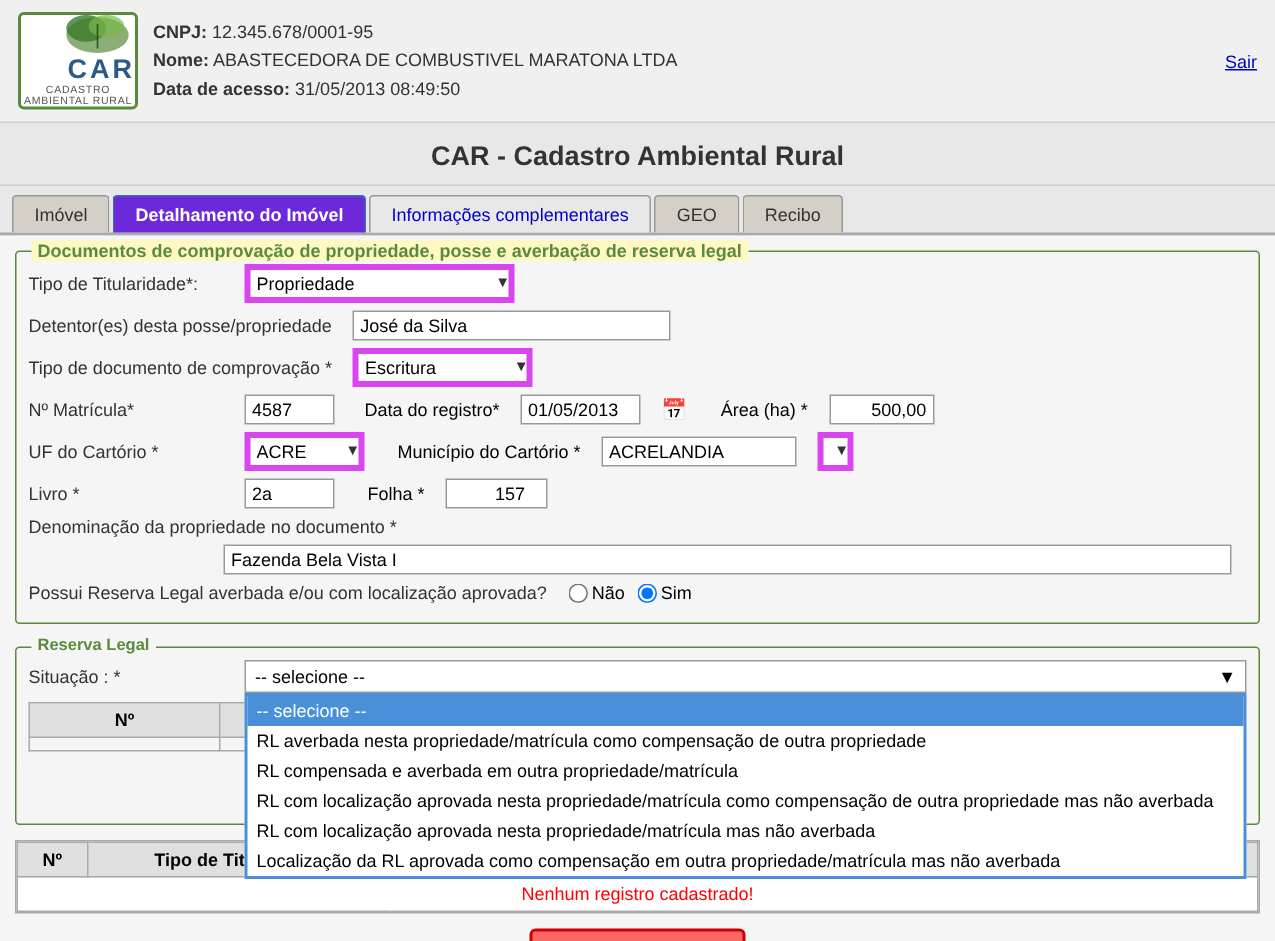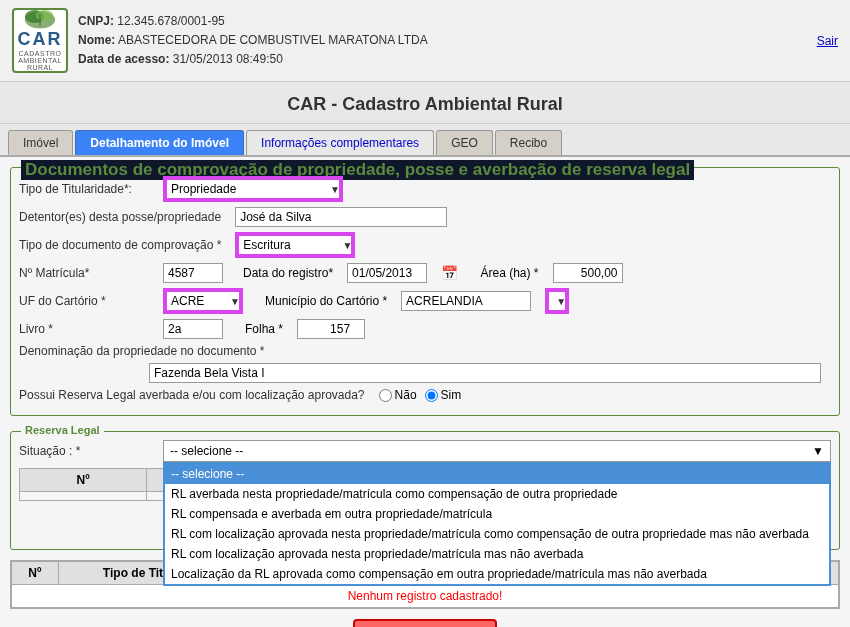--- a/index.html
+++ b/index.html
@@ -1,38 +1,38 @@
 <!DOCTYPE html>
 <html><head>
   <meta charset="utf-8">
   <style>
     * { box-sizing: border-box; margin: 0; padding: 0; }
     body { font-family: Arial, Helvetica, sans-serif; font-size: 12px; background: #d4d0c8; }
 
     .header { background: #f0f0f0; border-bottom: 1px solid #ccc; padding: 8px 12px; display: flex; align-items: center; justify-content: space-between; }
     .header-logo { display: flex; align-items: center; gap: 10px; }
-    .logo-box { width: 56px; height: 65px; border: 2px solid #5a8a3c; border-radius: 4px; display: flex; flex-direction: column; align-items: center; justify-content: center; background: white; }
+    .logo-box { width: 80px; height: 65px; border: 2px solid #5a8a3c; border-radius: 4px; display: flex; flex-direction: column; align-items: flex-end; justify-content: center; background: white; }
     .logo-leaf { width: 50px; height: 30px; }
     .logo-text { font-size: 18px; font-weight: bold; color: #2a5a8a; letter-spacing: 2px; }
     .logo-sub { font-size: 7px; color: #555; text-align: center; letter-spacing: 0.5px; }
     .header-info { font-size: 12px; color: #333; line-height: 1.6; }
     .header-info strong { font-weight: bold; }
     .header-sair { color: #0000cc; text-decoration: underline; cursor: pointer; font-size: 12px; }
 
     .page-title { text-align: center; font-size: 18px; font-weight: bold; color: #333; padding: 12px 0 8px; background: #e8e8e8; border-bottom: 1px solid #ccc; }
 
     .tabs { display: flex; padding: 6px 8px 0; background: #e8e8e8; border-bottom: 2px solid #aaa; gap: 2px; }
     .tab { padding: 5px 14px; border: 1px solid #999; border-bottom: none; cursor: pointer; background: #d4d0c8; color: #333; font-size: 12px; border-radius: 3px 3px 0 0; }
-    .tab.active { background: #3b82f6; color: white; font-weight: bold; border-color: #3a70b9; }
+    .tab.active { background: #6d28d9; color: white; font-weight: bold; border-color: #3a70b9; }
     .tab.link-style { color: #0000cc; background: #e8e8e8; }
 
     .content { background: #f5f5f5; padding: 10px; margin: 0; }
 
     .section-box { border: 1px solid #5a8a3c; border-radius: 3px; padding: 8px; margin-bottom: 10px; position: relative; }
-    .section-title { position: absolute; top: -8px; left: 10px; background: #0f172a; padding: 0 4px; color: #5a8a3c; font-size: 17px; font-weight: bold; }
+    .section-title { position: absolute; top: -8px; left: 10px; background: #fef9c3; padding: 0 4px; color: #5a8a3c; font-size: 12px; font-weight: bold; }
 
     .form-row { display: flex; align-items: center; margin-bottom: 5px; gap: 14px; }
     .form-label { color: #333; white-space: nowrap; min-width: 130px; }
     .form-input { border: 1px solid #999; padding: 2px 4px; font-size: 12px; background: white; }
 
     .select-wrapper { position: relative; display: inline-block; }
     .select-wrapper select { padding: 2px 18px 2px 4px; appearance: none; -webkit-appearance: none; background: white; border: 4px solid #d946ef; font-size: 12px; cursor: pointer; }
     .select-arrow { position: absolute; right: 3px; top: 50%; transform: translateY(-50%); pointer-events: none; font-size: 10px; color: #333; }
 
     .radio-group { display: flex; align-items: center; gap: 8px; }

